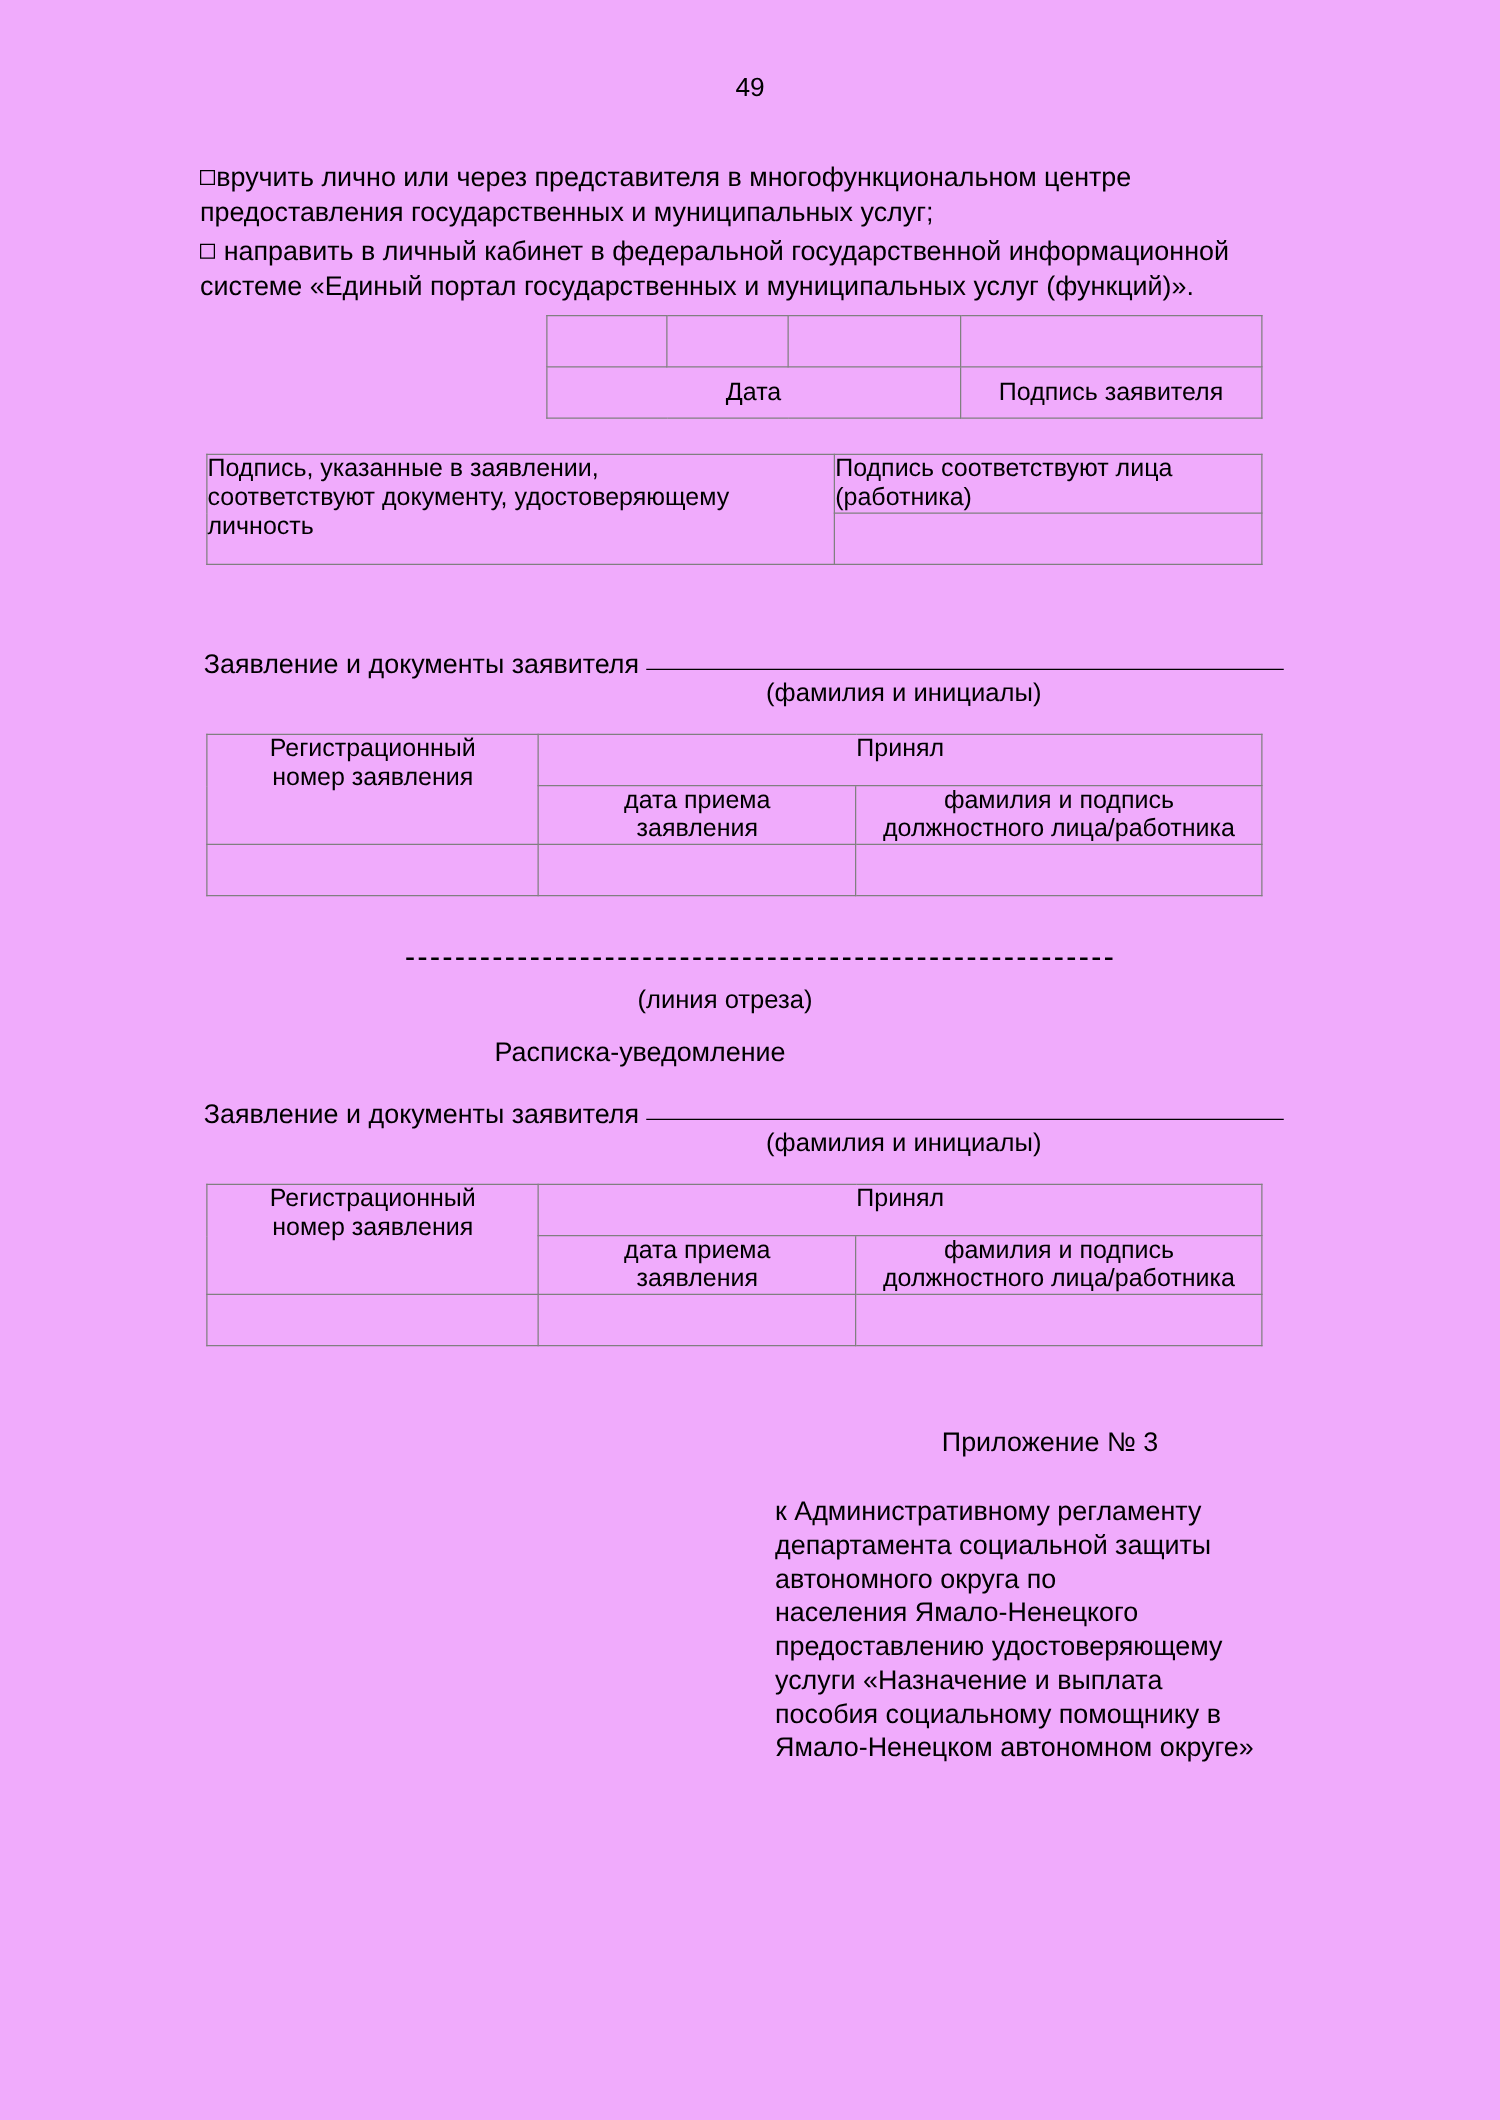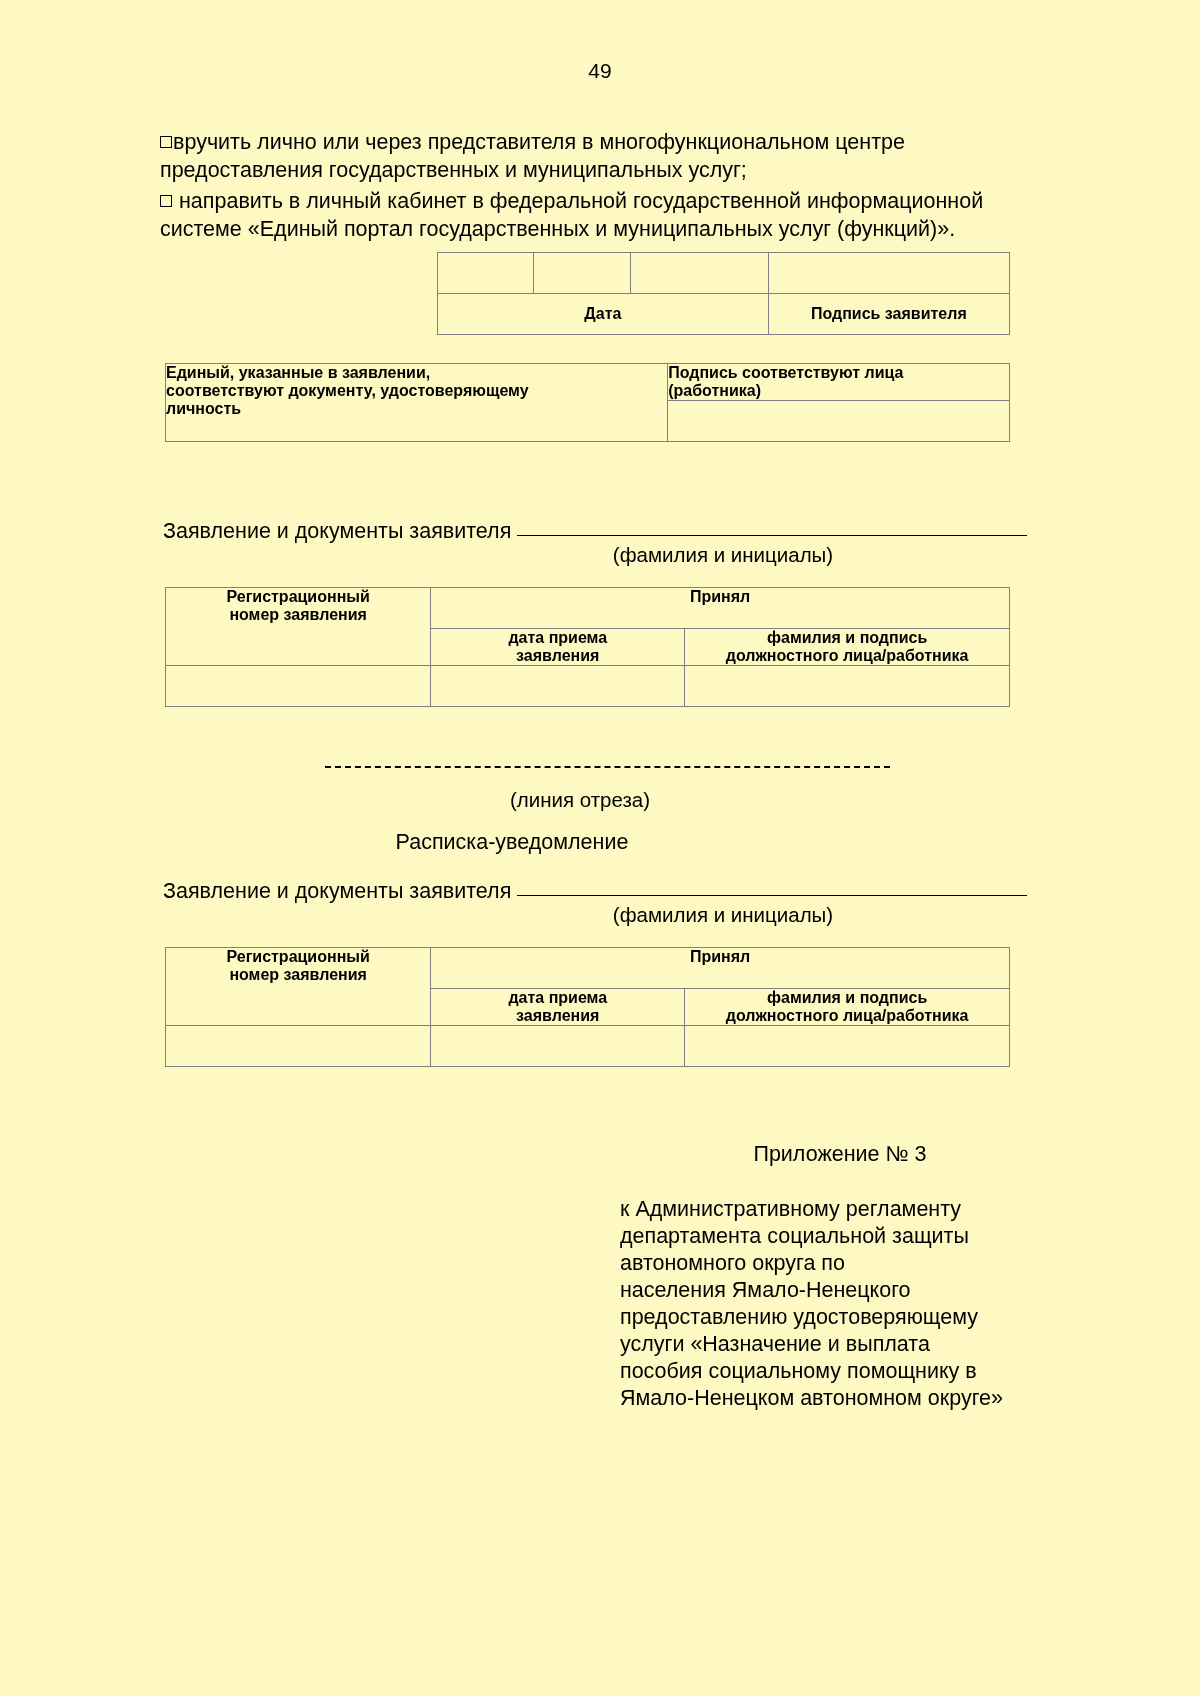--- a/index.html
+++ b/index.html
@@ -10,21 +10,21 @@
   }
   body {
     font-family: "Liberation Sans", sans-serif;
     color: #000000;
   }
   .page {
     position: relative;
     width: 1200px;
     height: 1696px;
     margin: 0 auto;
-    background: #fef9c3;
+    background: #f0abfc;
     overflow: hidden;
     box-sizing: border-box;
   }
 
   
   .page-number {
     position: absolute;
     top: 60px;
     left: 0;
     width: 1200px;
@@ -57,22 +57,21 @@
     vertical-align: 1px;
     margin-right: 1px;
     box-sizing: border-box;
   }
   .cbx.spaced { margin-right: 7px; }
 
   
   table.doc {
     border-collapse: collapse;
     position: absolute;
-    font-size: 16px;
-    font-weight: bold;
+    font-size: 20px;
   }
   table.doc td {
     border: 1.3px solid #808080;
     padding: 0;
     vertical-align: top;
   }
   .cellpad { padding: 7px 10px 8px 10px; }
   .ctr { text-align: center; }
   .lft { text-align: left; }
 
@@ -209,21 +208,21 @@
         <td class="labelrow cellpad ctr" colspan="3">Дата</td>
         <td class="labelrow cellpad ctr">Подпись заявителя</td>
       </tr>
     </tbody>
   </table>
 
   <table class="doc" id="table-data-verification">
     <tbody>
       <tr>
         <td class="left-cell cellpad lft" rowspan="2">
-          <div>Единый, указанные в заявлении,</div>
+          <div>Подпись, указанные в заявлении,</div>
           <div>соответствуют документу, удостоверяющему</div>
           <div>личность</div>
         </td>
         <td class="right-cell cellpad lft">
           <div>Подпись соответствуют лица</div>
           <div>(работника)</div>
         </td>
       </tr>
       <tr>
         <td class="right-cell right-empty"></td>

